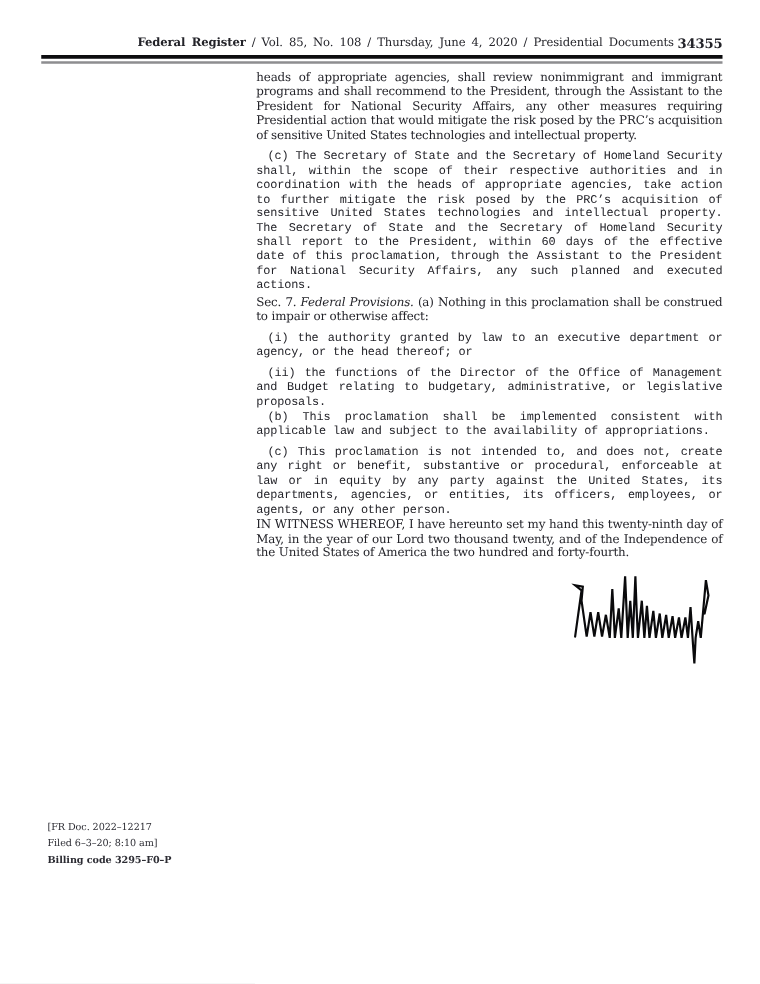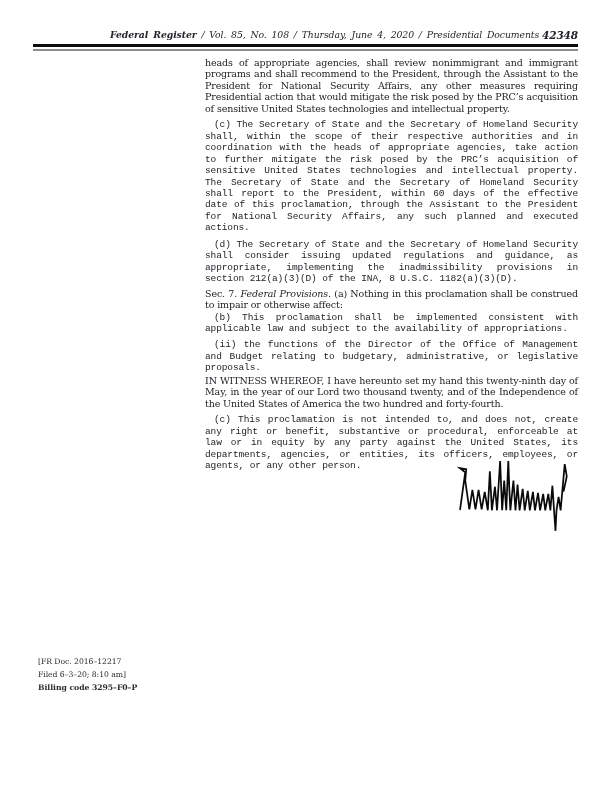--- a/index.html
+++ b/index.html
@@ -11,21 +11,20 @@
     font-family:"DejaVu Serif","Liberation Serif",serif;
     color:#232329;
     overflow:hidden;
   }
   
   .masthead{position:absolute;left:33px;top:29px;width:545px;}
   .masthead-line{
     display:flex;justify-content:space-between;align-items:center;
     font-size:9.3px;line-height:12px;word-spacing:2px;letter-spacing:-0.1px;
     padding:0 0 3px 0;
-    font-style:italic;
   }
   .masthead-left{padding-left:77px;white-space:nowrap;}
   .brand{font-weight:bold;}
   .pageno{font-weight:bold;font-size:10.5px;}
   .rule-thick{height:3px;background:#0d0d0f;}
   .rule-thin{height:2px;background:#8d8d90;margin-top:2px;}
   
   .body-col{
     position:absolute;left:205px;top:57px;width:373px;
     font-size:9.5px;line-height:11.45px;
@@ -53,50 +52,50 @@
 <body>
 
 <div class="page">
 
   <div class="masthead">
     <div class="masthead-line">
       <span class="masthead-left">
         <span class="brand">Federal Register</span>
         <span>/ Vol. 85, No. 108 / Thursday, June 4, 2020 / Presidential Documents</span>
       </span>
-      <span class="pageno">42348</span>
+      <span class="pageno">34355</span>
     </div>
     <div class="rule-thick"></div>
     <div class="rule-thin"></div>
   </div>
 
   <div class="body-col">
     <div class="para no-indent">heads of appropriate agencies, shall review nonimmigrant and immigrant programs and shall recommend to the President, through the Assistant to the President for National Security Affairs, any other measures requiring Presidential action that would mitigate the risk posed by the PRC’s acquisition of sensitive United States technologies and intellectual property.</div>
     <div class="para indent">(c) The Secretary of State and the Secretary of Homeland Security shall, within the scope of their respective authorities and in coordination with the heads of appropriate agencies, take action to further mitigate the risk posed by the PRC’s acquisition of sensitive United States technologies and intellectual property. The Secretary of State and the Secretary of Homeland Security shall report to the President, within 60 days of the effective date of this proclamation, through the Assistant to the President for National Security Affairs, any such planned and executed actions.</div>
-    <div class="para indent">(d) The Secretary of State and the Secretary of Homeland Security shall consider issuing updated regulations and guidance, as appropriate, implementing the inadmissibility provisions in section 212(a)(3)(D) of the INA, 8 U.S.C. 1182(a)(3)(D).</div>
     <div class="para semi">
       <span class="sec-label">Sec. 7.</span>
       <span class="sec-title">Federal Provisions.</span>
       <span>(a) Nothing in this proclamation shall be construed to impair or otherwise affect:</span>
     </div>
+    <div class="para indent">(i) the authority granted by law to an executive department or agency, or the head thereof; or</div>
+    <div class="para indent">(ii) the functions of the Director of the Office of Management and Budget relating to budgetary, administrative, or legislative proposals.</div>
     <div class="para indent tight">(b) This proclamation shall be implemented consistent with applicable law and subject to the availability of appropriations.</div>
-    <div class="para indent">(ii) the functions of the Director of the Office of Management and Budget relating to budgetary, administrative, or legislative proposals.</div>
+    <div class="para indent">(c) This proclamation is not intended to, and does not, create any right or benefit, substantive or procedural, enforceable at law or in equity by any party against the United States, its departments, agencies, or entities, its officers, employees, or agents, or any other person.</div>
     <div class="para tight">IN WITNESS WHEREOF, I have hereunto set my hand this twenty-ninth day of May, in the year of our Lord two thousand twenty, and of the Independence of the United States of America the two hundred and forty-fourth.</div>
-    <div class="para indent">(c) This proclamation is not intended to, and does not, create any right or benefit, substantive or procedural, enforceable at law or in equity by any party against the United States, its departments, agencies, or entities, its officers, employees, or agents, or any other person.</div>
   </div>
 
   <div class="signature">
     <svg viewBox="0 0 115 78" xmlns="http://www.w3.org/2000/svg">
       <path d="M3,50 L8,14 L3,10 L9,11 L8,22 L12,50 L15,31 L18,50 L21,31 L24,50 L27,33 L30,51
                L32,13 L34,51 L37,28 L39,51 L42,3 L44,51 L46,22 L48,51 L50,3 L51,30 L52,51
                L55,22 L57,51 L59,26 L61,51 L64,30 L66,51 L69,32 L71,51 L74,33 L76,51
                L79,34 L81,51 L84,35 L86,51 L89,35 L91,51 L93,27 L95,57 L96,71 L97,51
                L99,38 L101,51 L105,6 L107,18 L104,32" fill="none" stroke="#0a0a0c" stroke-width="1.7" stroke-linejoin="miter" stroke-linecap="round"></path>
     </svg>
   </div>
 
   <div class="docket">
-    <div>[FR Doc. 2016–12217</div>
+    <div>[FR Doc. 2022–12217</div>
     <div>Filed 6–3–20; 8:10 am]</div>
     <div class="billing">Billing code 3295–F0–P</div>
   </div>
 
 </div>
 
 </body></html>

